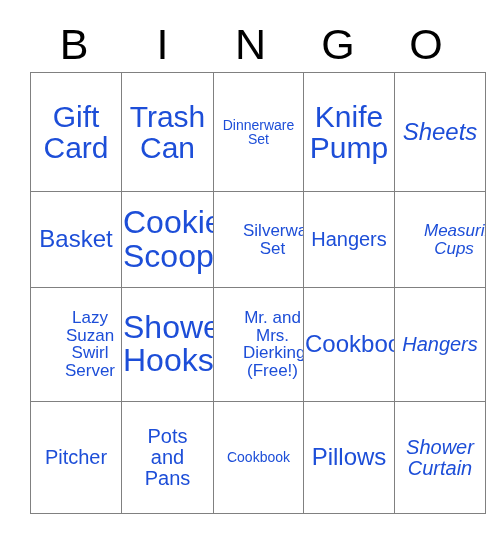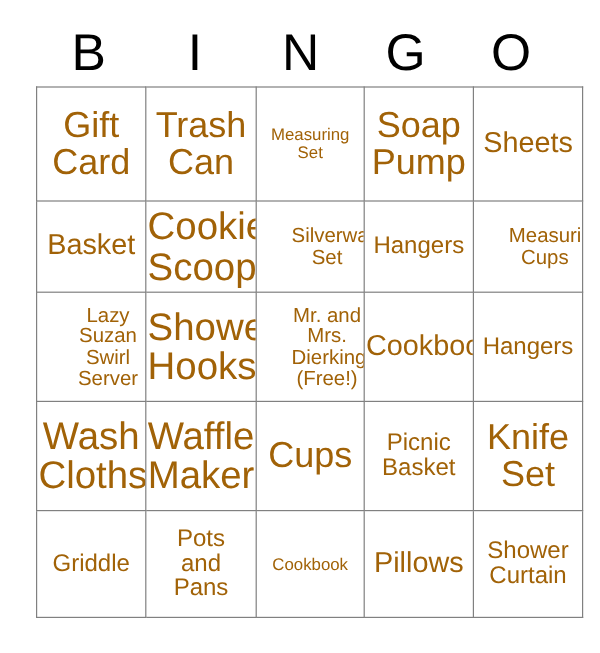--- a/index.html
+++ b/index.html
@@ -52,30 +52,30 @@
     width: 440px;
     height: 442px;
     border-collapse: collapse;
     table-layout: fixed;
   }
   .grid td {
     border: 1px solid #808080;
     padding: 0 1px;
     text-align: center;
     vertical-align: middle;
-    color: #a16207;
+    color: #1d4ed8;
     overflow: hidden;
     font-family: "Liberation Sans", sans-serif;
     line-height: 1.04;
   }
   .col-0 { width: 88px; }
   .col-1 { width: 89px; margin-top: 13px; }
   .col-2 { width: 87px; }
   .col-3 { width: 88px; }
-  .col-4 { width: 88px; }
+  .col-4 { width: 88px; font-style: italic; }
 
   .r0 { height: 95px; }
   .r1 { height: 76px; }
   .r2 { height: 91px; }
   .r3 { height: 91px; }
   .r4 { height: 89px; }
 
   
   .fs-xxl { font-size: 30px; }
   .fs-xl  { font-size: 32px; }
@@ -107,25 +107,25 @@
       <tr class="r0">
         <td class="col-0">
             <span class="cell-text fs-xxl">Gift
 Card</span>
           </td>
         <td class="col-1">
             <span class="cell-text fs-xxl">Trash
 Can</span>
           </td>
         <td class="col-2">
-            <span class="cell-text fs-xs">Measuring
+            <span class="cell-text fs-xs">Dinnerware
 Set</span>
           </td>
         <td class="col-3">
-            <span class="cell-text fs-xxl">Soap
+            <span class="cell-text fs-xxl">Knife
 Pump</span>
           </td>
         <td class="col-4">
             <span class="cell-text fs-l">Sheets</span>
           </td>
       </tr>
       <tr class="r1">
         <td class="col-0">
             <span class="cell-text fs-l">Basket</span>
           </td>
@@ -162,44 +162,23 @@
 Dierking
 (Free!)</span>
           </td>
         <td class="col-3">
             <span class="cell-text fs-l">Cookbook</span>
           </td>
         <td class="col-4">
             <span class="cell-text fs-m">Hangers</span>
           </td>
       </tr>
-      <tr class="r3">
-        <td class="col-0">
-            <span class="cell-text fs-xl">Wash
-Cloths</span>
-          </td>
-        <td class="col-1">
-            <span class="cell-text fs-xl">Waffle
-Maker</span>
-          </td>
-        <td class="col-2">
-            <span class="cell-text fs-xxl">Cups</span>
-          </td>
-        <td class="col-3">
-            <span class="cell-text fs-m">Picnic
-Basket</span>
-          </td>
-        <td class="col-4">
-            <span class="cell-text fs-xxl">Knife
-Set</span>
-          </td>
-      </tr>
       <tr class="r4">
         <td class="col-0">
-            <span class="cell-text fs-m">Griddle</span>
+            <span class="cell-text fs-m">Pitcher</span>
           </td>
         <td class="col-1">
             <span class="cell-text fs-m">Pots
 and
 Pans</span>
           </td>
         <td class="col-2">
             <span class="cell-text fs-xs">Cookbook</span>
           </td>
         <td class="col-3">

